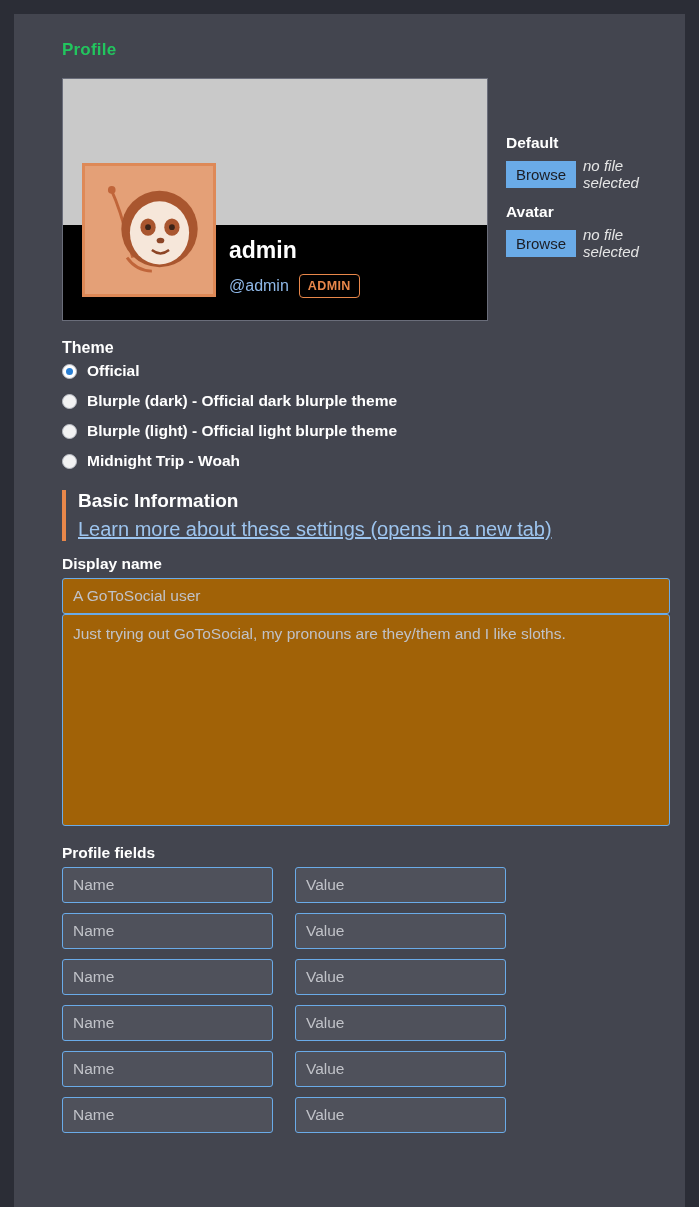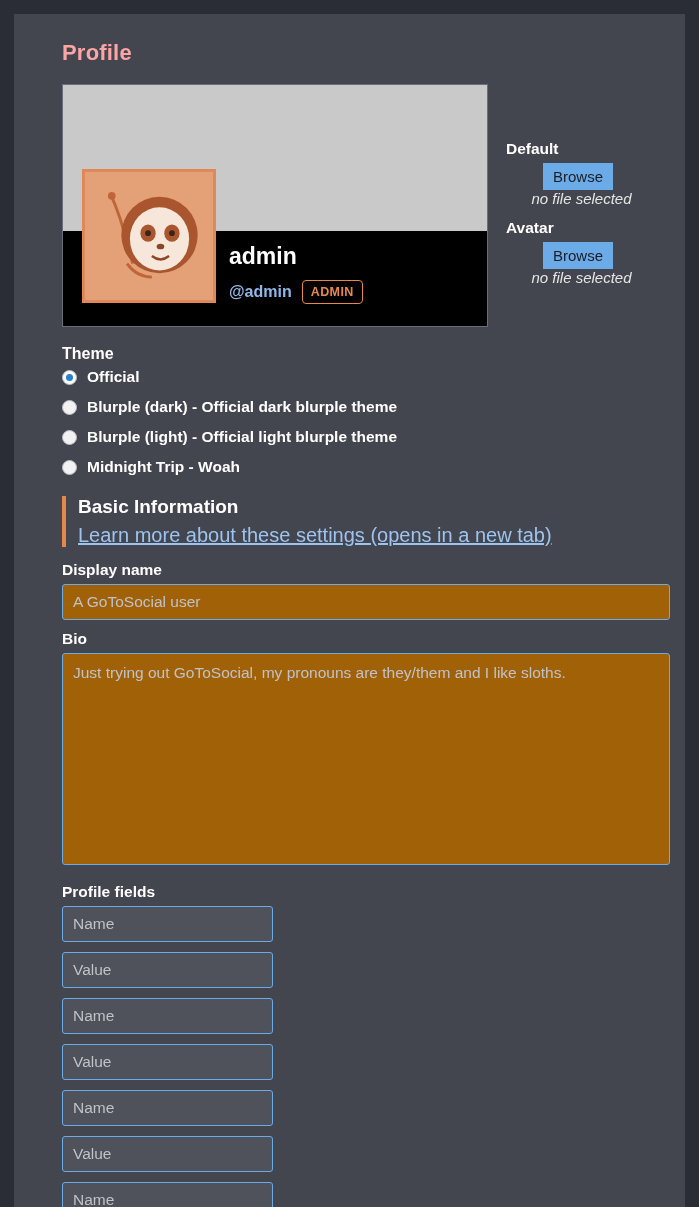--- a/index.html
+++ b/index.html
@@ -15,22 +15,22 @@
   .page {
     position: absolute;
     left: 14px; top: 14px;
     width: 671px; min-height: 1193px;
     background: #43454f;
     padding: 26px 0 0 0;
   }
   .inner { padding: 0 35px 0 48px; }
 
   h1.page-title {
-    color: #fca5a5;
-    font-size: 22px;
+    color: #22c55e;
+    font-size: 17px;
     font-weight: bold;
     margin: 0 0 18px 0;
     letter-spacing: 0.2px;
   }
 
   
   .profile-row {
     display: flex;
     align-items: flex-start;
   }
@@ -63,21 +63,21 @@
     font-size: 23px;
     font-weight: bold;
     margin: 0 0 10px 0;
   }
   .preview-sub {
     display: flex; align-items: center; gap: 10px;
   }
   .preview-handle {
     color: #8fb8e8;
     font-size: 16px;
-    font-weight: bold;
+    font-weight: normal;
   }
   .role-badge {
     color: #e8874a;
     border: 1px solid #e8874a;
     border-radius: 4px;
     font-size: 12.5px;
     font-weight: bold;
     padding: 4px 8px;
     letter-spacing: 0.4px;
   }
@@ -89,21 +89,20 @@
   }
   .file-label {
     color: #ffffff;
     font-weight: bold;
     font-size: 15.5px;
     margin-bottom: 5px;
   }
   .file-row {
     display: flex; align-items: center;
     margin-bottom: 12px;
-    flex-direction: column;
   }
   .browse-btn {
     background: #6aabe8;
     color: #1b1d24;
     border: 1px solid #6aabe8;
     font-size: 15px;
     font-family: "Liberation Sans", sans-serif;
     padding: 4px 9px;
     cursor: pointer;
   }
@@ -196,23 +195,22 @@
   .text-input::placeholder { color: #c0c2c8; }
   textarea.text-input {
     height: 212px;
     resize: none;
     line-height: 1.45;
   }
 
   .fields-label { margin-top: 14px; }
   .pf-row {
     display: flex;
-    gap: 10px;
+    gap: 22px;
     margin-bottom: 10px;
-    flex-direction: column;
   }
   .pf-name { width: 211px; }
   .pf-value { width: 211px; }
   .pf-input {
     width: 100%;
     background: #4f515b;
     border: 1px solid #6aabe8;
     border-radius: 3px;
     color: #c6c8ce;
     font-size: 15.5px;
@@ -297,21 +295,20 @@
 
     
     <div class="basic-block">
       <div class="basic-title">Basic Information</div>
       <a href="#" class="basic-link">Learn more about these settings (opens in a new tab)</a>
     </div>
 
     <div class="field-label">Display name</div>
     <input class="text-input" type="text" placeholder="A GoToSocial user" style="">
 
-    <div class="field-label">Bio</div>
     <textarea class="text-input" placeholder="Just trying out GoToSocial, my pronouns are they/them and I like sloths." style=""></textarea>
 
     
     <div class="field-label fields-label">Profile fields</div>
 
     <div class="pf-row">
       <div class="pf-name"><input class="pf-input" type="text" placeholder="Name" style=""></div>
       <div class="pf-value"><input class="pf-input" type="text" placeholder="Value" style=""></div>
     </div>
     <div class="pf-row">

